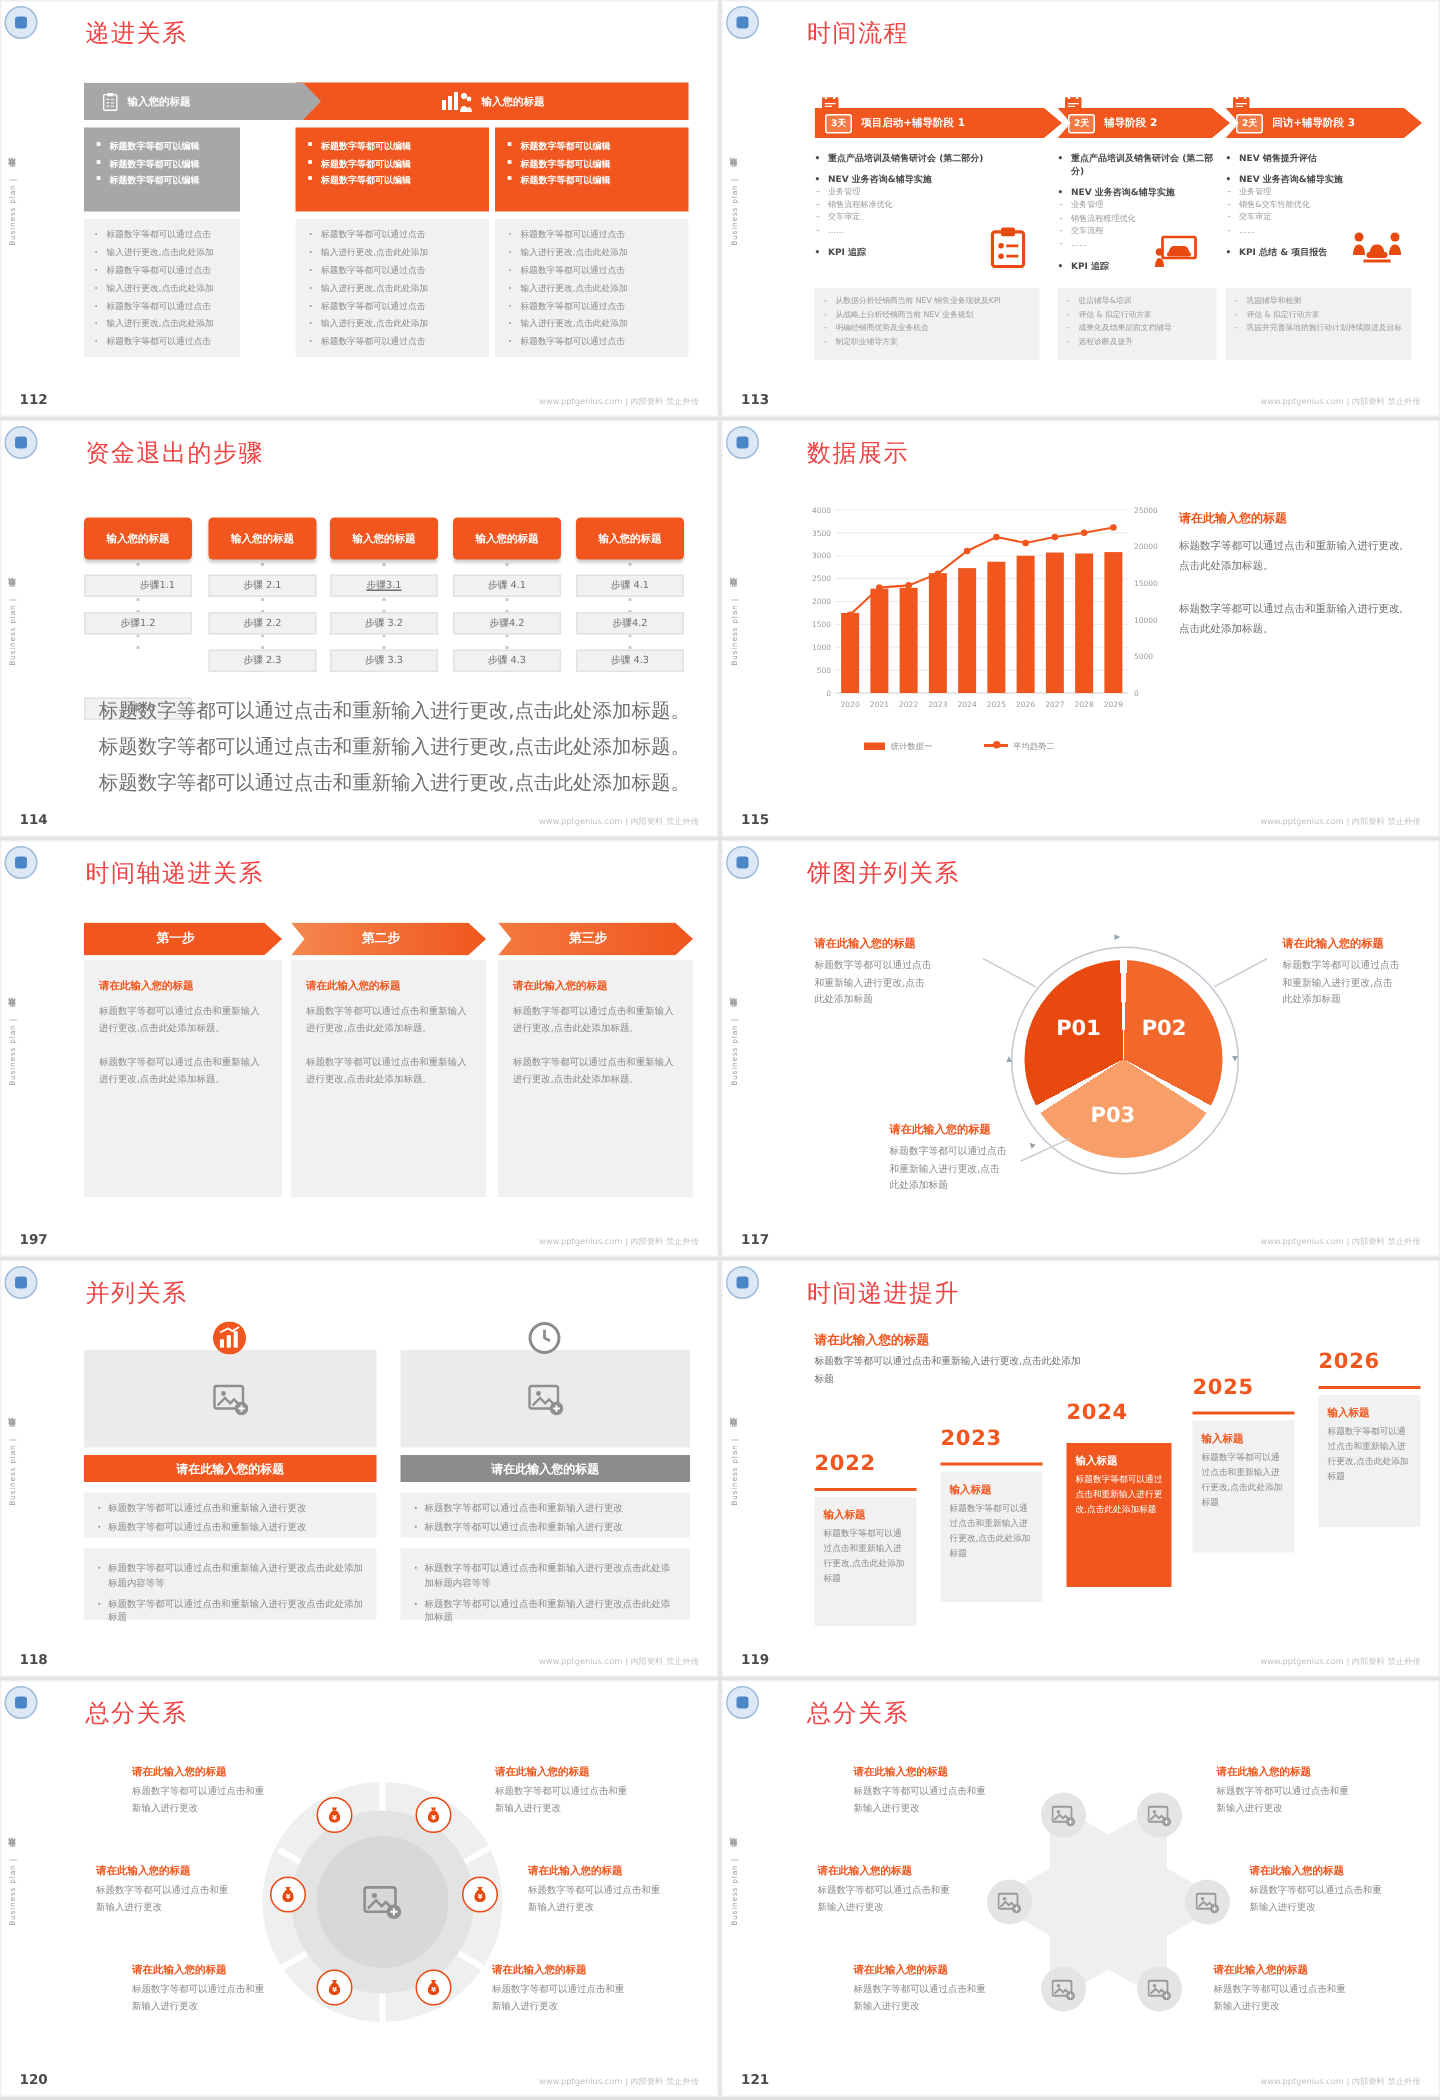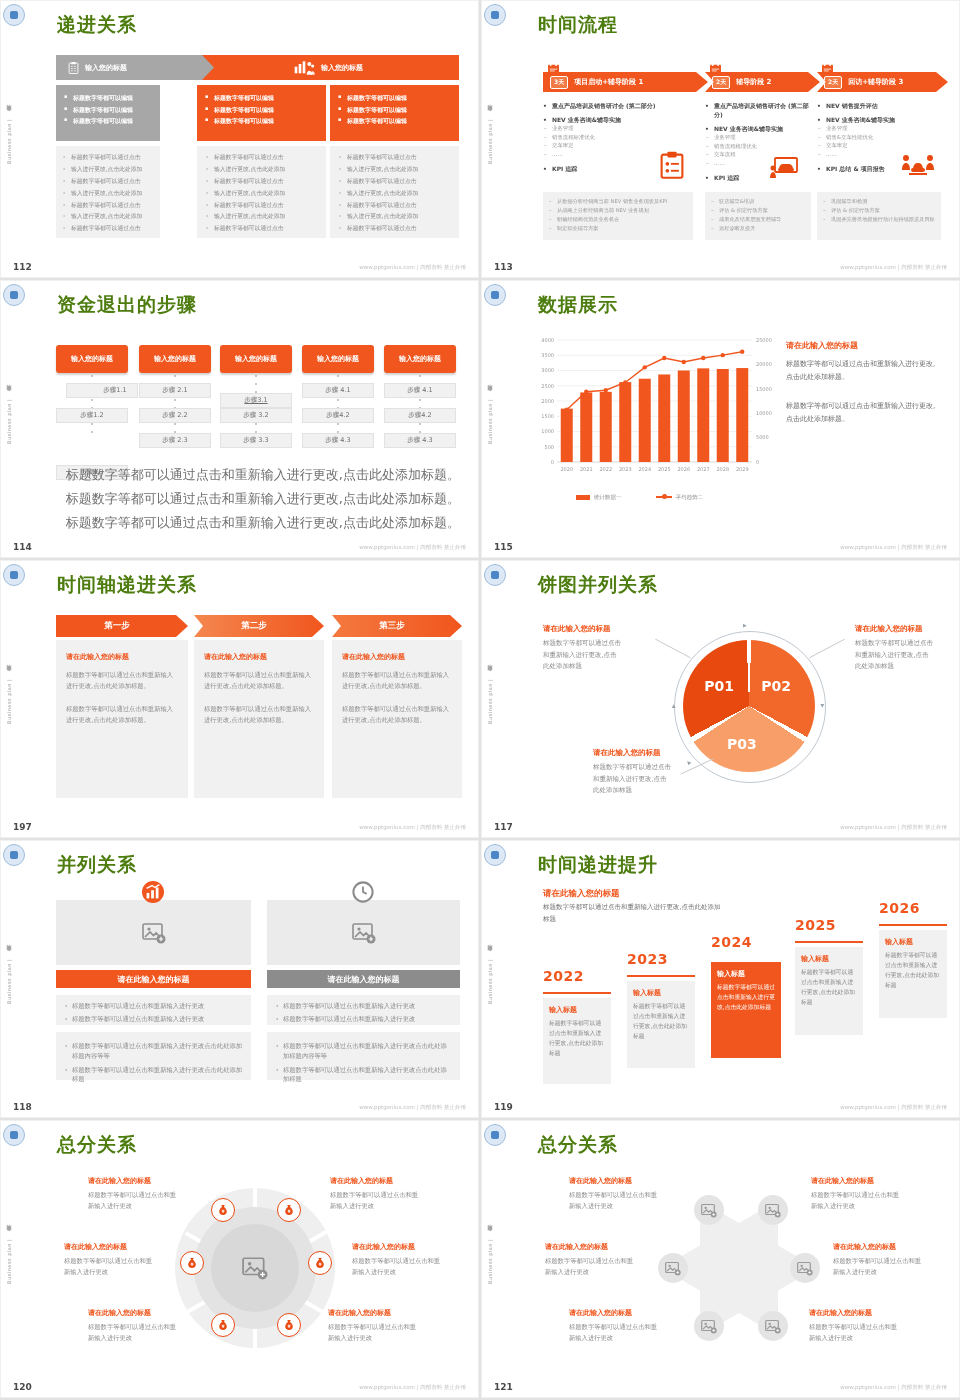--- a/index.html
+++ b/index.html
@@ -1,21 +1,21 @@
 <!DOCTYPE html>
 <html><head>
 <meta charset="utf-8">
 <style>
   html,body{margin:0;padding:0;background:#E2E2E2;}
   #canvas{position:relative;width:960px;height:1400px;background:#E2E2E2;overflow:hidden;
           display:grid;grid-template-columns:479px 479px;grid-auto-rows:278px;column-gap:2px;row-gap:2px;
           font-family:"DejaVu Sans","Liberation Sans",sans-serif;}
   .slide{position:relative;background:#fff;overflow:hidden;box-shadow:inset 0 0 0 1px #f0f0f0;}
   .abs{position:absolute;}
-  .stitle{position:absolute;left:57px;top:12px;font-size:19px;color:#4d7c0f;font-weight:700;letter-spacing:1px;}
+  .stitle{position:absolute;left:57px;top:12px;font-size:16px;color:#ef4444;font-weight:400;letter-spacing:1px;}
   .vtext{position:absolute;left:6px;top:50%;transform:translateY(-50%) rotate(180deg);writing-mode:vertical-rl;
          font-size:5px;color:#9a9a9a;letter-spacing:.5px;}
   .logo{position:absolute;left:3px;top:4px;width:20px;height:20px;border-radius:50%;border:1.5px solid #9fbcdc;
         background:#dce8f5;display:flex;align-items:center;justify-content:center;}
   .logo .core{width:8px;height:8px;border-radius:2px;background:#4d86c6;}
   .pagenum{position:absolute;left:13px;bottom:6px;font-size:9px;font-weight:700;color:#4a4a4a;}
   .foot{position:absolute;right:13px;bottom:7px;font-size:5.5px;color:#c3c3c3;}
   .orhead{color:#F0561D;font-weight:700;}
   
   .bw{font-size:6px;font-weight:700;color:#fff;line-height:1.95;padding-left:9px;position:relative;}
@@ -298,27 +298,27 @@
     <div class="dots" style="left:255px;top:95px;height:58px;"></div>
     <div class="dots" style="left:337px;top:95px;height:58px;"></div>
     <div class="dots" style="left:419px;top:95px;height:58px;"></div>
 
     <div class="obtn" style="left:56px;">输入您的标题</div>
     <div class="obtn" style="left:139px;">输入您的标题</div>
     <div class="obtn" style="left:220px;">输入您的标题</div>
     <div class="obtn" style="left:302px;">输入您的标题</div>
     <div class="obtn" style="left:384px;">输入您的标题</div>
 
-    <div class="stepbox" style="left:66px;top:103px;padding-left:26px;">步骤1.1</div>
+    <div class="stepbox" style="left:56px;top:103px;padding-left:26px;">步骤1.1</div>
     <div class="stepbox" style="left:56px;top:128px;">步骤1.2</div>
     <div class="stepbox" style="left:56px;top:153px;margin-top:32px;">步骤1.3</div>
     <div class="stepbox" style="left:139px;top:103px;">步骤 2.1</div>
     <div class="stepbox" style="left:139px;top:128px;">步骤 2.2</div>
     <div class="stepbox" style="left:139px;top:153px;">步骤 2.3</div>
-    <div class="stepbox" style="left:220px;top:113px;text-decoration:underline;">步骤3.1</div>
+    <div class="stepbox" style="left:220px;top:103px;text-decoration:underline;">步骤3.1</div>
     <div class="stepbox" style="left:220px;top:128px;">步骤 3.2</div>
     <div class="stepbox" style="left:220px;top:153px;">步骤 3.3</div>
     <div class="stepbox" style="left:302px;top:103px;">步骤 4.1</div>
     <div class="stepbox" style="left:302px;top:128px;">步骤4.2</div>
     <div class="stepbox" style="left:302px;top:153px;">步骤 4.3</div>
     <div class="stepbox" style="left:384px;top:103px;">步骤 4.1</div>
     <div class="stepbox" style="left:384px;top:128px;">步骤4.2</div>
     <div class="stepbox" style="left:384px;top:153px;">步骤 4.3</div>
 
     <div class="abs" style="left:56px;top:183px;width:404px;font-size:13px;color:#6f6f6f;line-height:1.85;text-align:right;">标题数字等都可以通过点击和重新输入进行更改,点击此处添加标题。标题数字等都可以通过点击和重新输入进行更改,点击此处添加标题。标题数字等都可以通过点击和重新输入进行更改,点击此处添加标题。</div>

